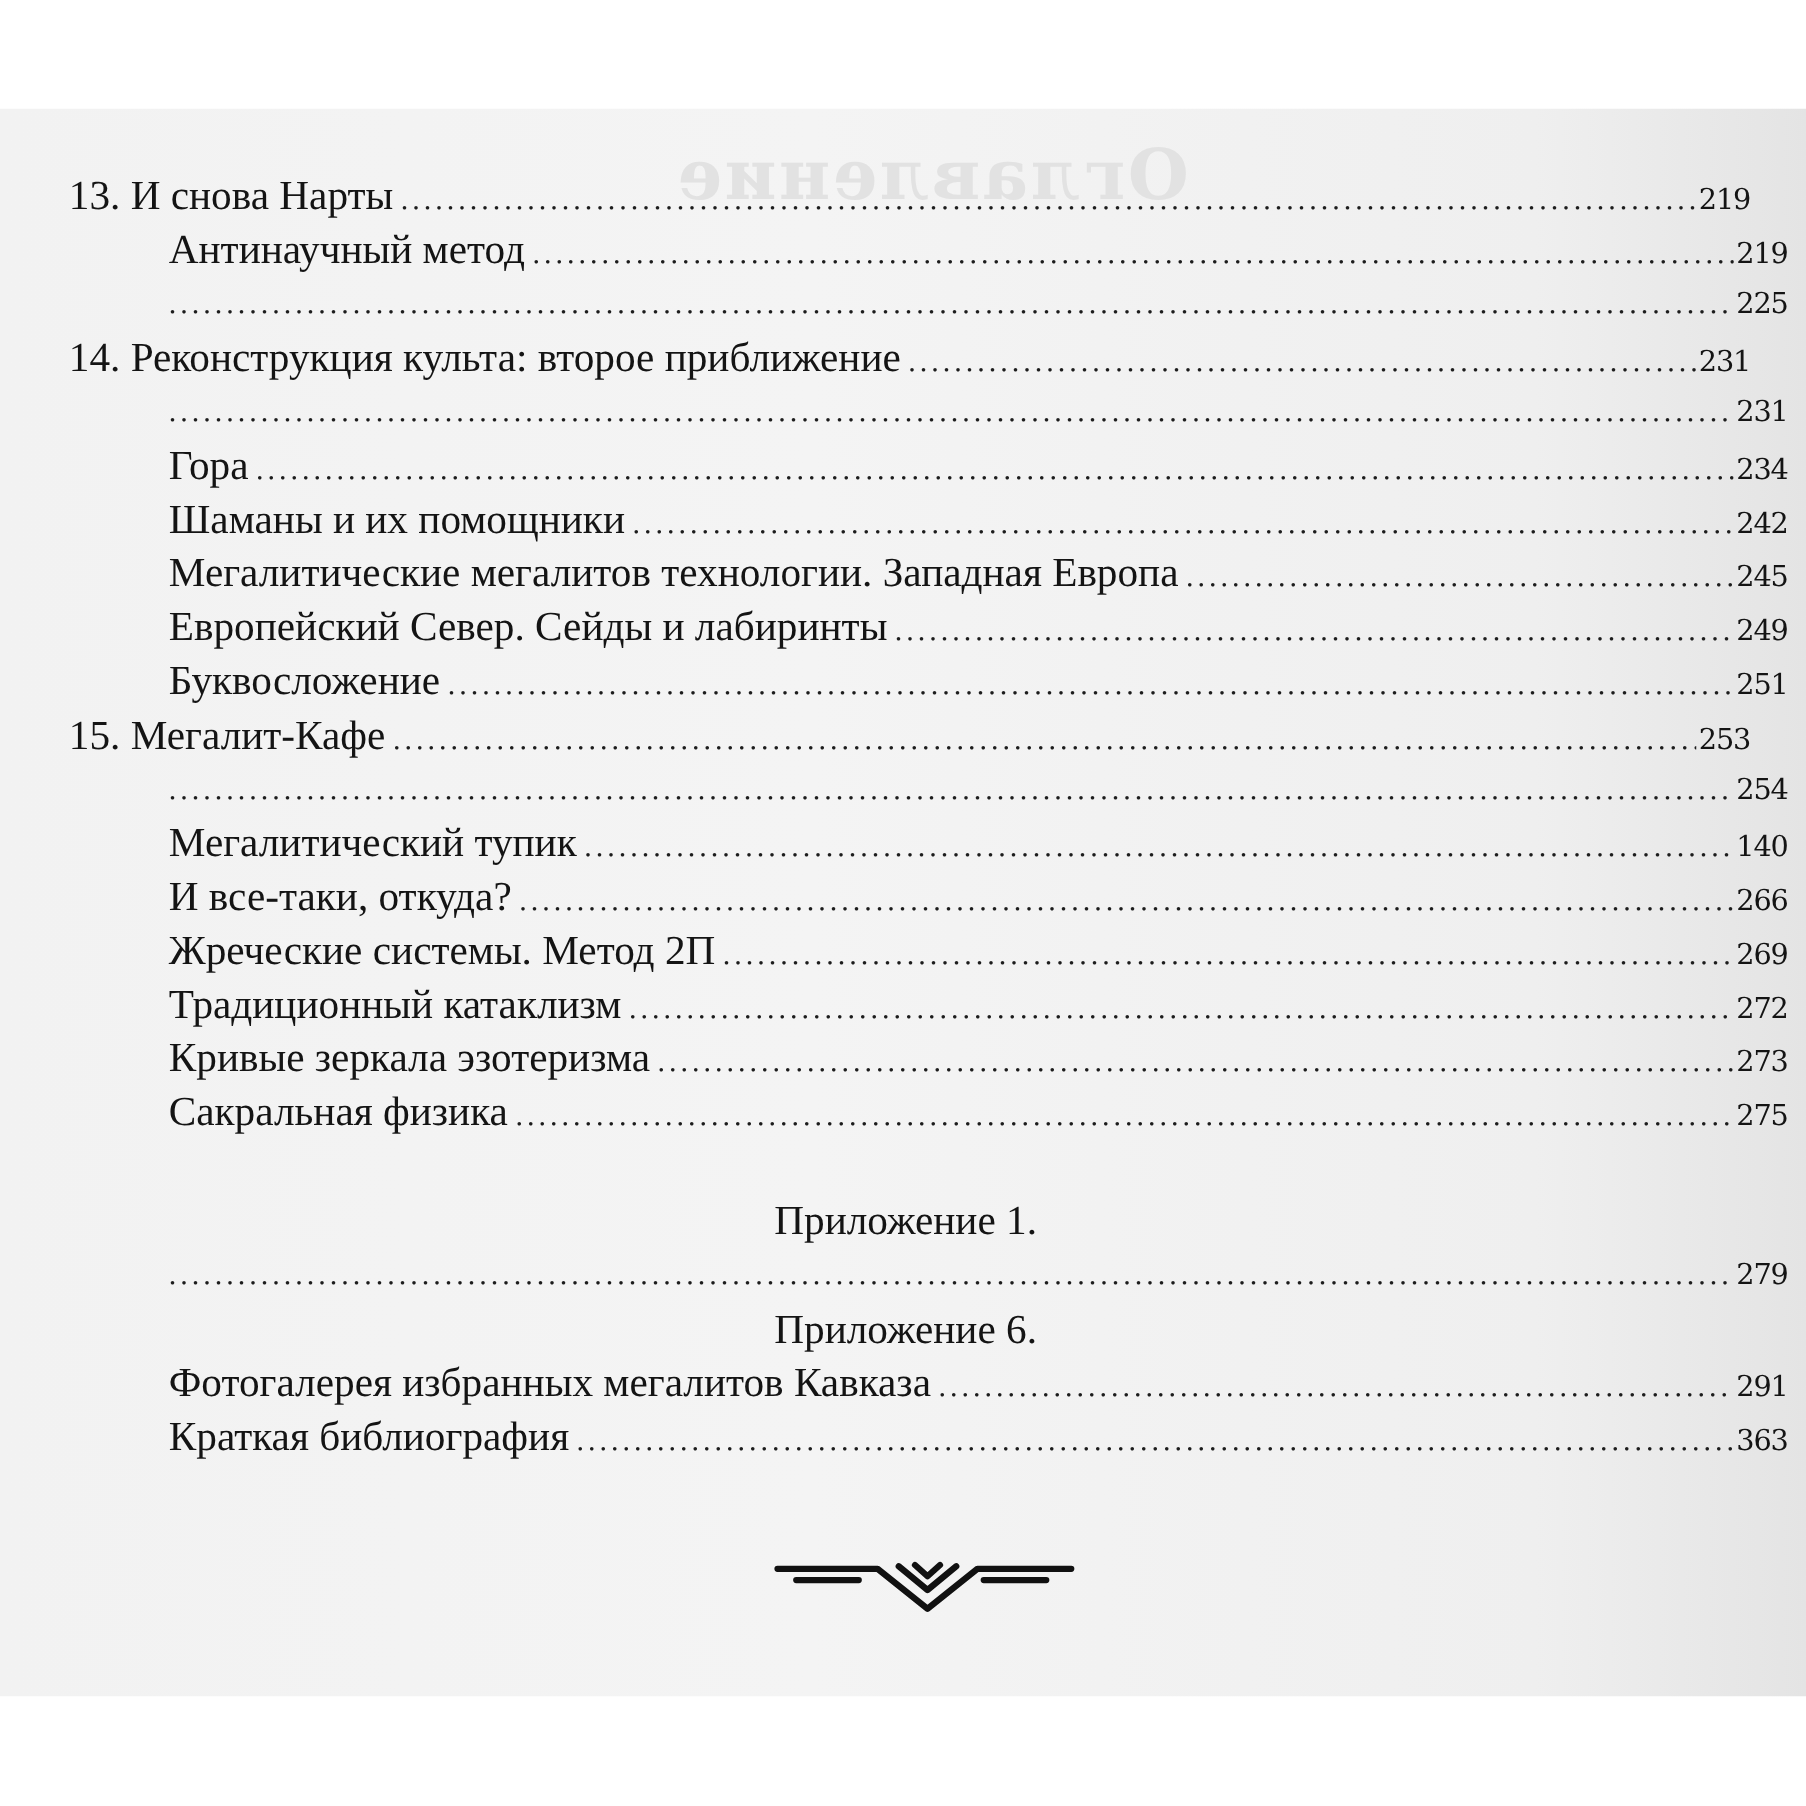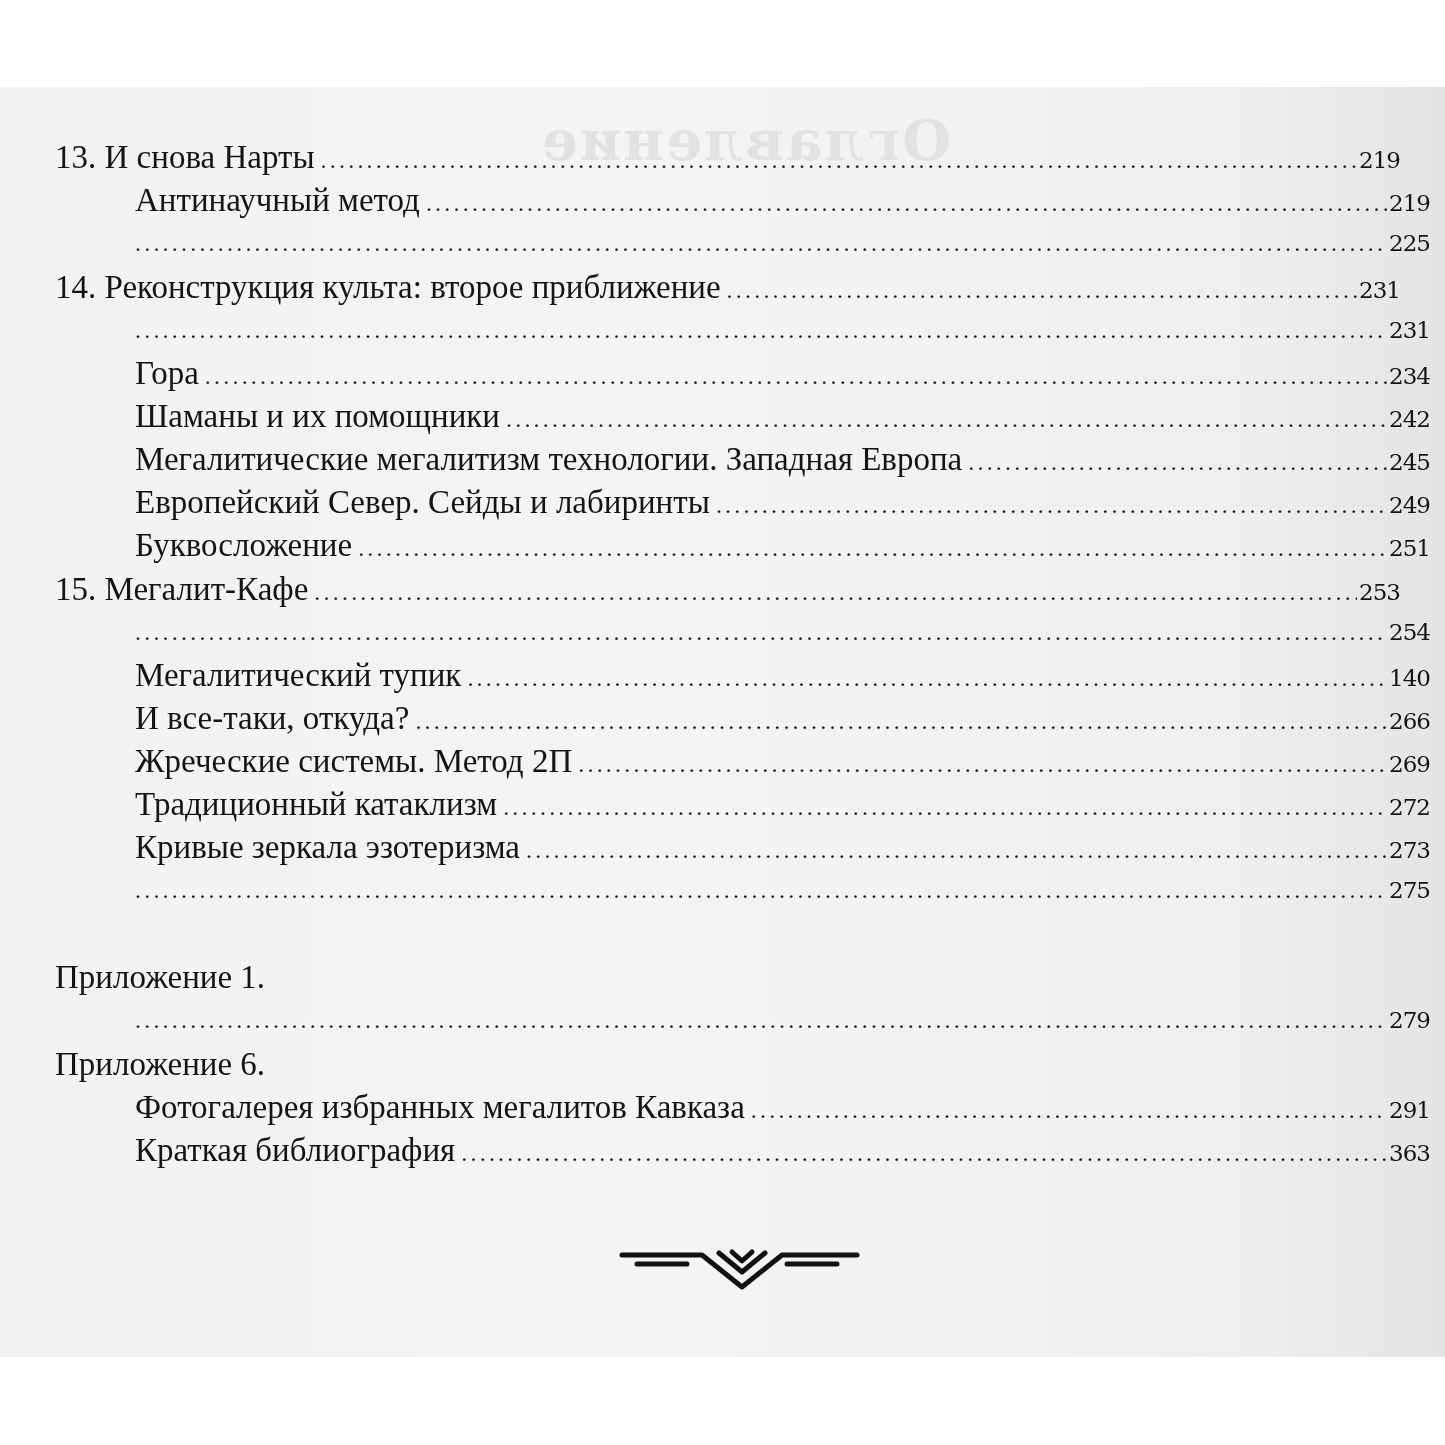--- a/index.html
+++ b/index.html
@@ -12,21 +12,21 @@
     position: absolute; left: 540px; top: 20px; font-family: "DejaVu Serif", serif;
     font-size: 56px; font-weight: bold; color: #e2e2e2; transform: scaleX(-1);
     letter-spacing: 2px;
   }
   .toc {
     position: absolute; left: 55px; top: 50px; width: 1345px;
     font-family: "Liberation Serif", "DejaVu Serif", serif; color: #141414;
   }
   .row {
     position: absolute; left: 0; width: 1345px; height: 40px;
-    display: flex; align-items: baseline; font-size: 33px; line-height: 40px;
+    display: flex; align-items: baseline; font-size: 33px; line-height: 40px; justify-content: center;
   }
   .row.sub { left: 50px; width: 1295px; margin-left: 30px; }
   .row .title { white-space: nowrap; padding-right: 6px; }
   .row .leader {
     flex: 1; overflow: hidden; white-space: nowrap; font-size: 24px; letter-spacing: 3.2px;
     color: #1c1c1c; position: relative; top: 0px;
   }
   .row .leader::before {
     content: "................................................................................................................................................................................................................................";
   }
@@ -72,21 +72,21 @@
       <span class="title">Гора</span>
       <span class="leader"></span>
       <span class="page-num">234</span>
     </div>
     <div class="row sub" style="top:259px">
       <span class="title">Шаманы и их помощники</span>
       <span class="leader"></span>
       <span class="page-num">242</span>
     </div>
     <div class="row sub" style="top:302px">
-      <span class="title">Мегалитические мегалитизм технологии. Западная Европа</span>
+      <span class="title">Мегалитические мегалитов технологии. Западная Европа</span>
       <span class="leader"></span>
       <span class="page-num">245</span>
     </div>
     <div class="row sub" style="top:345px">
       <span class="title">Европейский Север. Сейды и лабиринты</span>
       <span class="leader"></span>
       <span class="page-num">249</span>
     </div>
     <div class="row sub" style="top:388px">
       <span class="title">Буквосложение</span>
@@ -122,20 +122,21 @@
       <span class="title">Традиционный катаклизм</span>
       <span class="leader"></span>
       <span class="page-num">272</span>
     </div>
     <div class="row sub" style="top:690px">
       <span class="title">Кривые зеркала эзотеризма</span>
       <span class="leader"></span>
       <span class="page-num">273</span>
     </div>
     <div class="row sub" style="top:733px">
+      <span class="title">Сакральная физика</span>
       <span class="leader"></span>
       <span class="page-num">275</span>
     </div>
 
     <div class="row" style="top:820px">
       <span class="title">Приложение 1.</span>
     </div>
     <div class="row sub" style="top:863px">
       <span class="leader"></span>
       <span class="page-num">279</span>

